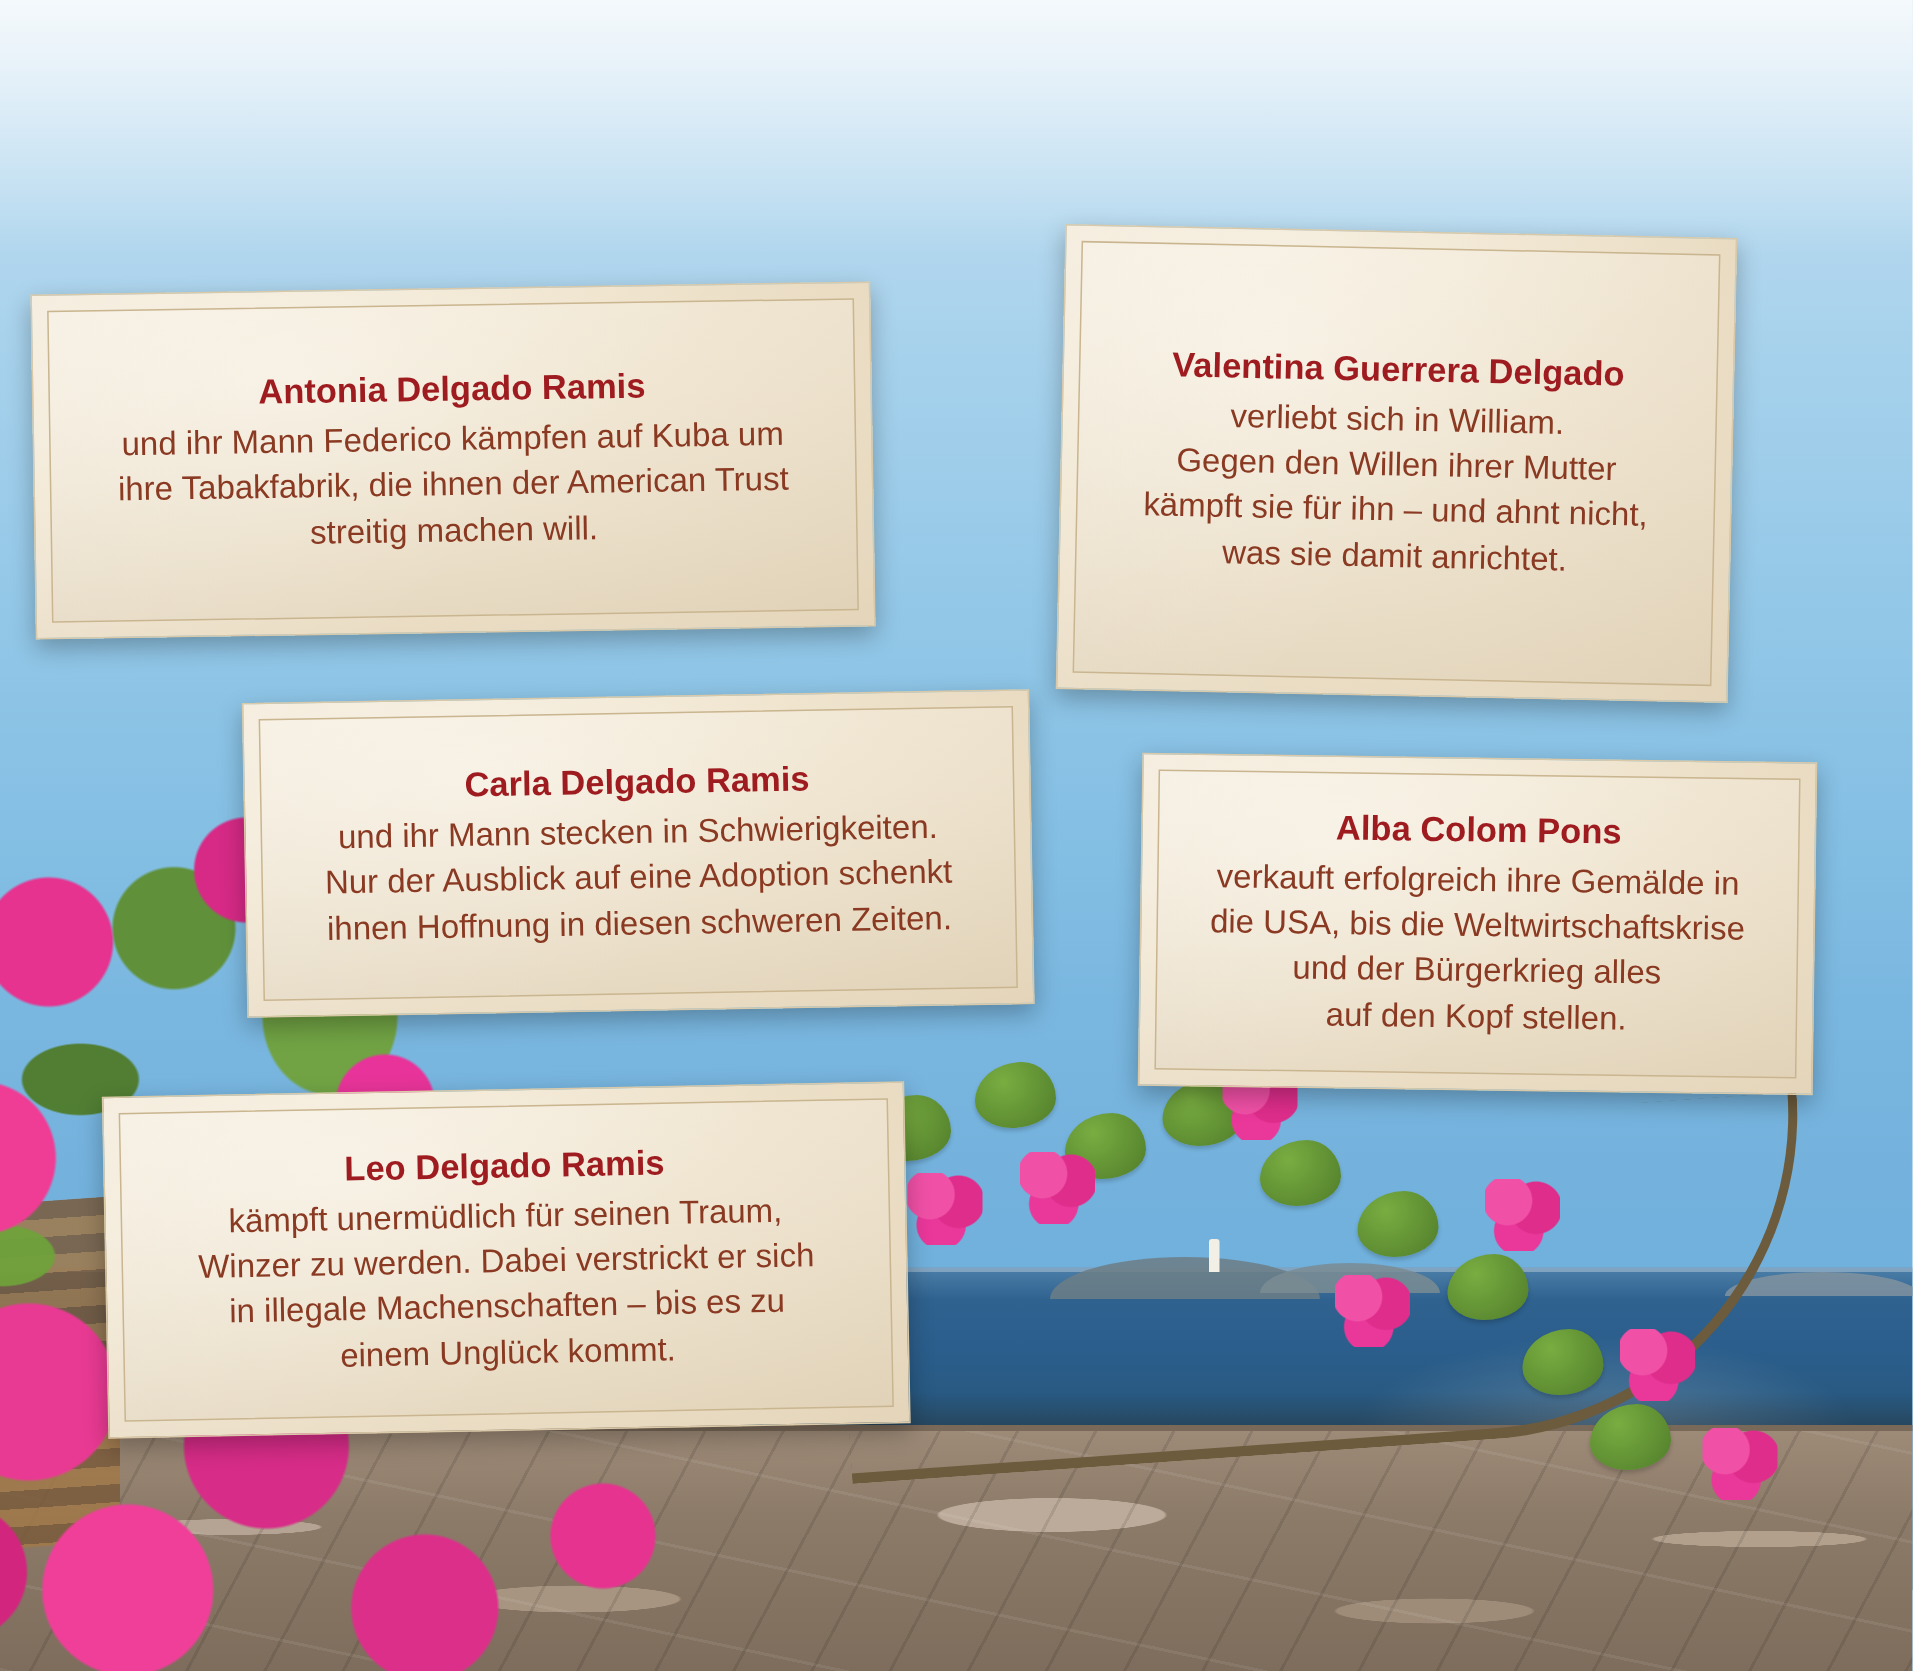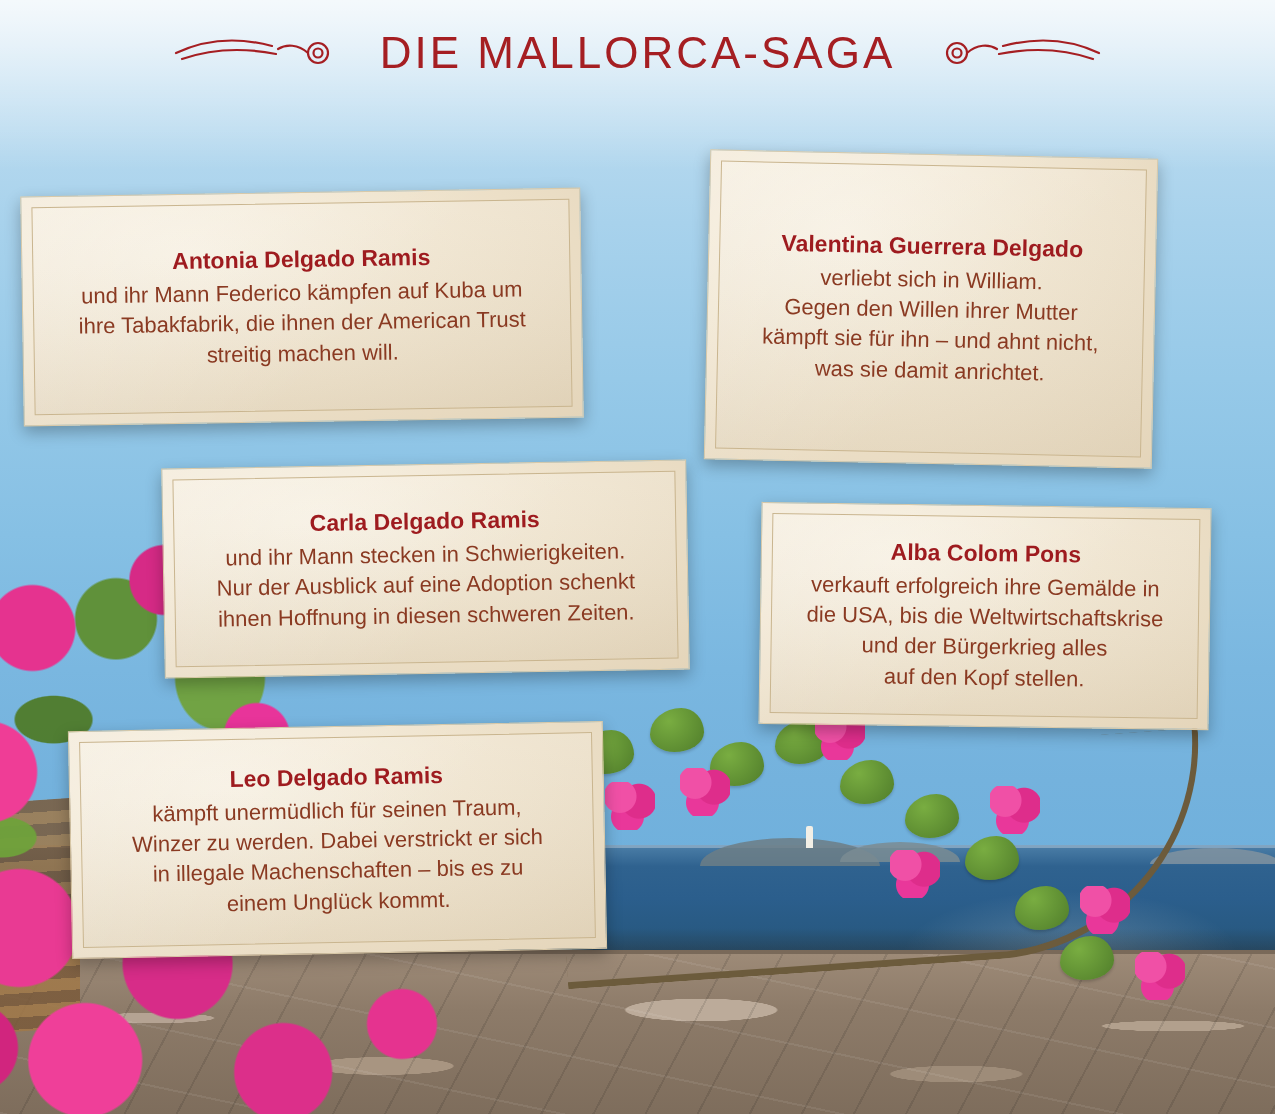--- a/index.html
+++ b/index.html
@@ -306,41 +306,20 @@
     <div class="lv" style="left:500px; top:246px;"></div>
     <div class="fl" style="left:45px;  top:92px;"></div>
     <div class="fl" style="left:120px; top:78px;"></div>
     <div class="fl" style="left:255px; top:22px;"></div>
     <div class="fl" style="left:330px; top:160px;"></div>
     <div class="fl" style="left:430px; top:96px;"></div>
     <div class="fl" style="left:520px; top:196px;"></div>
     <div class="fl" style="left:575px; top:262px;"></div>
   </div>
 
-  <div class="title-row">
-    <svg class="flourish" width="190" height="42" viewBox="0 0 190 42">
-      <g fill="none" stroke="#a51e22" stroke-width="2.2" stroke-linecap="round">
-        <path d="M8 21 C 40 6, 74 6, 104 14"></path>
-        <path d="M14 27 C 46 16, 78 16, 108 22"></path>
-        <path d="M150 21 m -10 0 a 10 10 0 1 0 20 0 a 10 10 0 1 0 -20 0"></path>
-        <path d="M150 21 m -4.5 0 a 4.5 4.5 0 1 0 9 0 a 4.5 4.5 0 1 0 -9 0"></path>
-        <path d="M140 21 C 130 12, 118 12, 110 17"></path>
-      </g>
-    </svg>
-    <div class="title-text">DIE MALLORCA-SAGA</div>
-    <svg class="flourish" width="190" height="42" viewBox="0 0 190 42">
-      <g fill="none" stroke="#a51e22" stroke-width="2.2" stroke-linecap="round" transform="translate(190,0) scale(-1,1)">
-        <path d="M8 21 C 40 6, 74 6, 104 14"></path>
-        <path d="M14 27 C 46 16, 78 16, 108 22"></path>
-        <path d="M150 21 m -10 0 a 10 10 0 1 0 20 0 a 10 10 0 1 0 -20 0"></path>
-        <path d="M150 21 m -4.5 0 a 4.5 4.5 0 1 0 9 0 a 4.5 4.5 0 1 0 -9 0"></path>
-        <path d="M140 21 C 130 12, 118 12, 110 17"></path>
-      </g>
-    </svg>
-  </div>
 
   <div class="card" id="card-antonia">
     <div class="card-inner">
       <div class="card-name">Antonia Delgado Ramis</div>
       <div class="card-text">
         <div>und ihr Mann Federico kämpfen auf Kuba um</div>
         <div>ihre Tabakfabrik, die ihnen der American Trust</div>
         <div>streitig machen will.</div>
       </div>
     </div>

